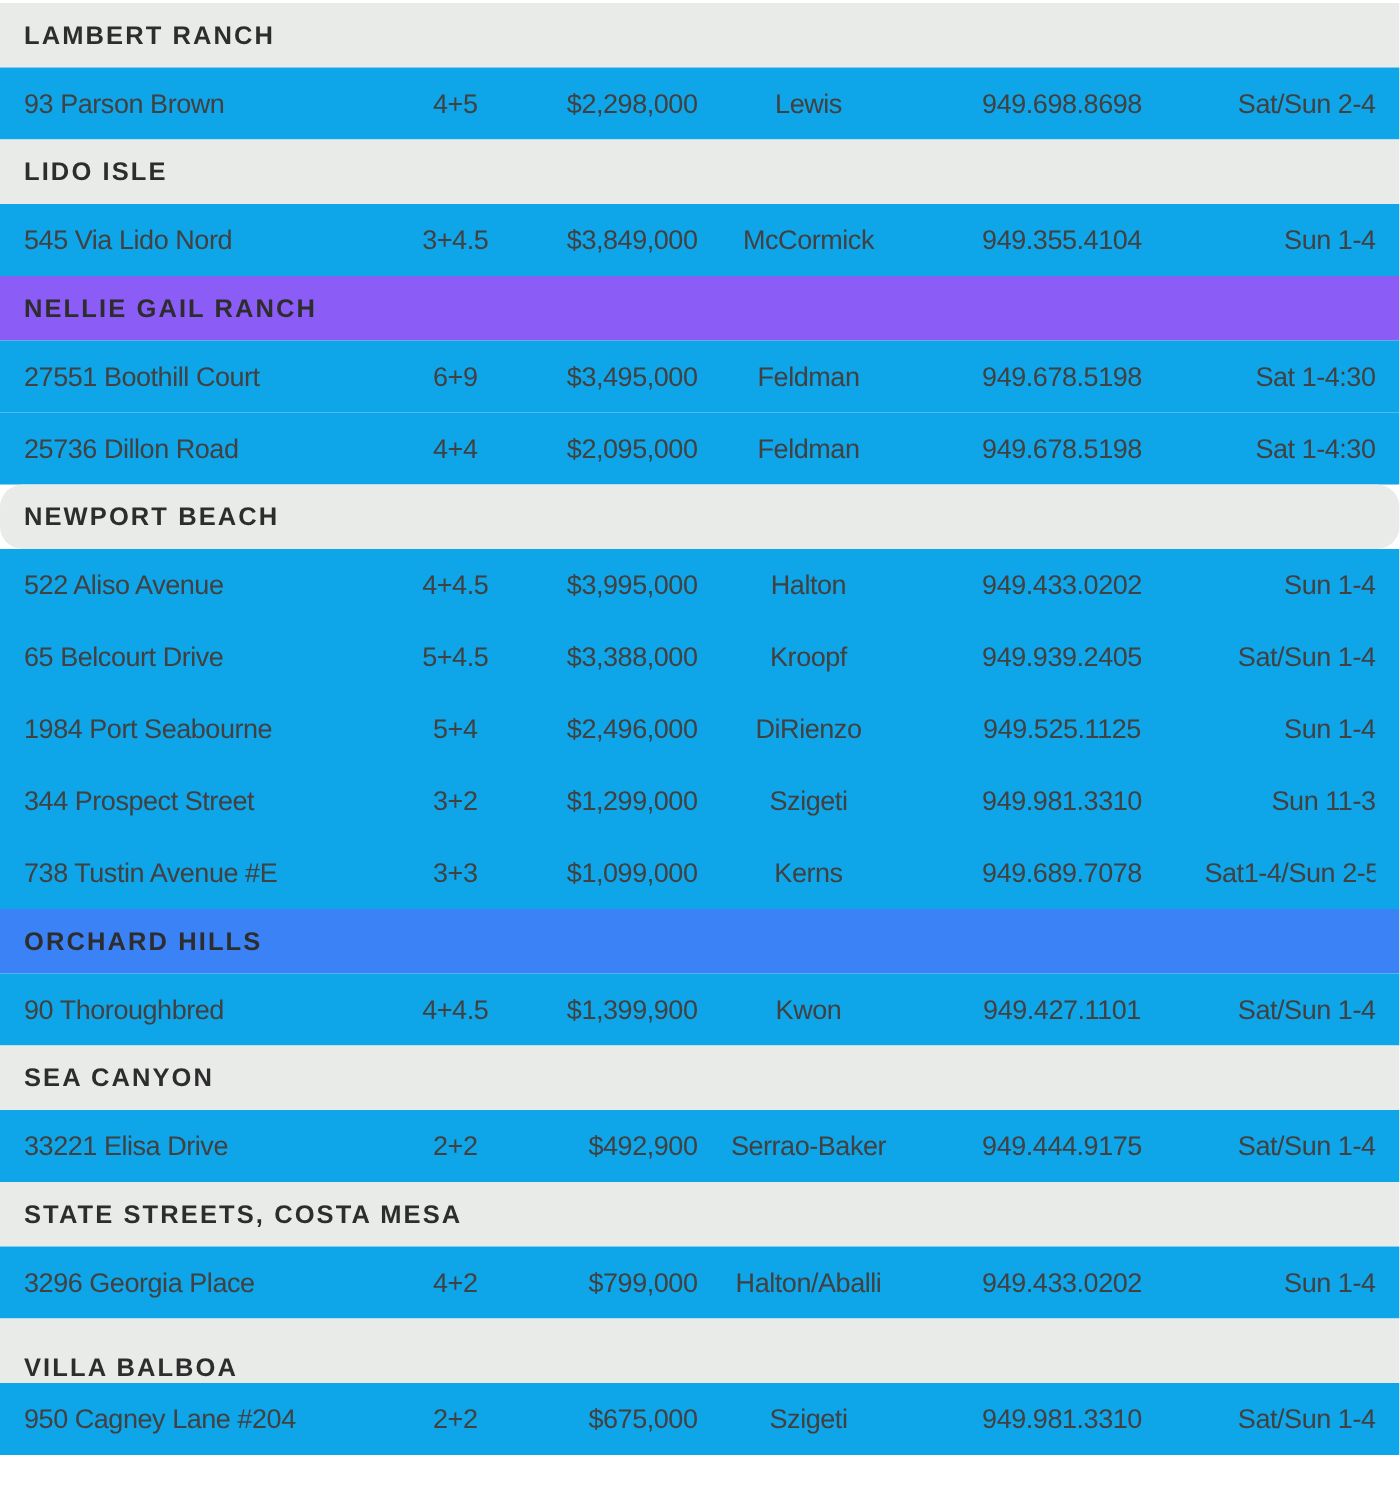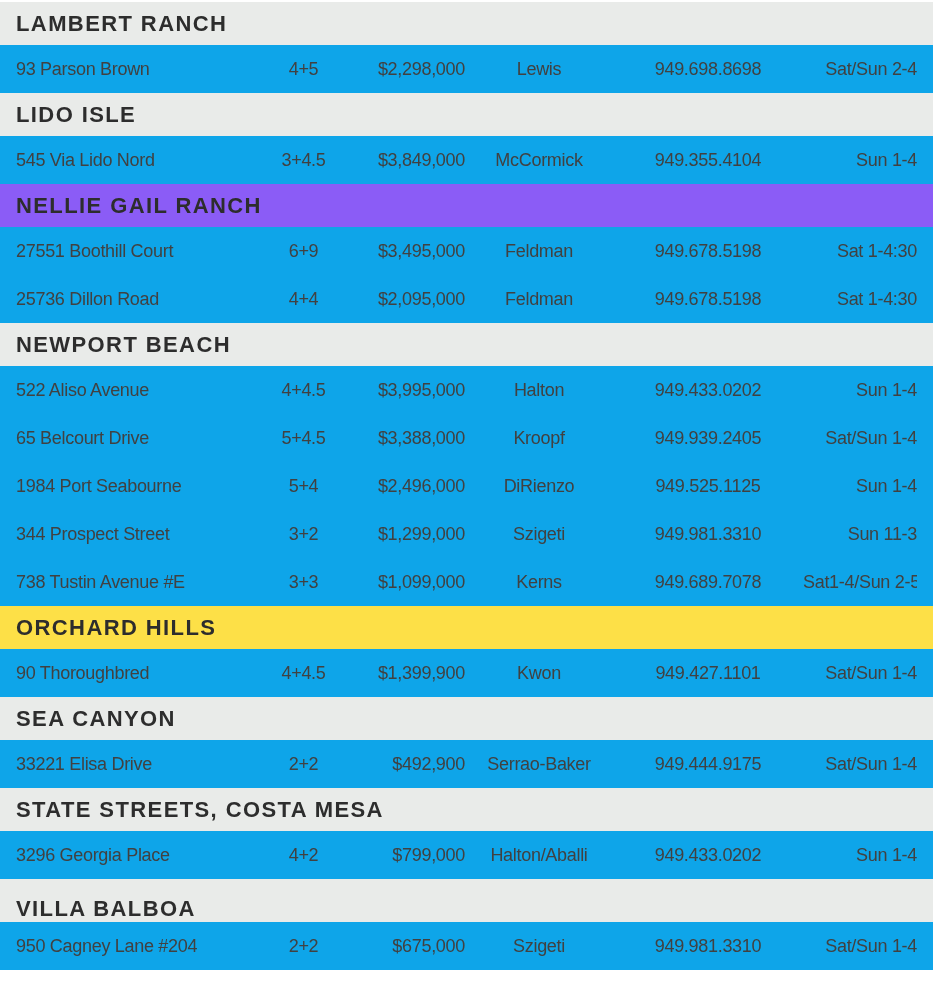--- a/index.html
+++ b/index.html
@@ -20,21 +20,21 @@
     background: #e9ebe9;
     display: flex;
     align-items: center;
     padding: 0 16px;
     box-sizing: border-box;
   }
   .band:first-of-type {
     margin-top: 2px;
   }
   .band-label {
-    font-size: 22px;
+    font-size: 17px;
     font-weight: 700;
     letter-spacing: 1.4px;
     color: #2d2d2d;
     text-transform: uppercase;
     white-space: nowrap;
   }
   .row {
     height: 48px;
     display: grid;
     grid-template-columns: 240px 95px 114px 148px 190px 1fr;
@@ -100,21 +100,21 @@
   </div>
   <div class="row">
     <span class="c addr">25736 Dillon Road</span>
     <span class="c beds">4+4</span>
     <span class="c price">$2,095,000</span>
     <span class="c agent">Feldman</span>
     <span class="c phone">949.678.5198</span>
     <span class="c time">Sat 1-4:30</span>
   </div>
 
-  <div class="band" style="background: rgb(233, 235, 233);">
+  <div class="band" style="background: rgb(233, 235, 233); border-radius: 15px;">
     <span class="band-label">NEWPORT BEACH</span>
   </div>
   <div class="row">
     <span class="c addr">522 Aliso Avenue</span>
     <span class="c beds">4+4.5</span>
     <span class="c price">$3,995,000</span>
     <span class="c agent">Halton</span>
     <span class="c phone">949.433.0202</span>
     <span class="c time">Sun 1-4</span>
   </div>
@@ -144,21 +144,21 @@
   </div>
   <div class="row">
     <span class="c addr">738 Tustin Avenue #E</span>
     <span class="c beds">3+3</span>
     <span class="c price">$1,099,000</span>
     <span class="c agent">Kerns</span>
     <span class="c phone">949.689.7078</span>
     <span class="c time">Sat1-4/Sun 2-5</span>
   </div>
 
-  <div class="band" style="background: #fde047;">
+  <div class="band" style="background: #3b82f6;">
     <span class="band-label">ORCHARD HILLS</span>
   </div>
   <div class="row">
     <span class="c addr">90 Thoroughbred</span>
     <span class="c beds">4+4.5</span>
     <span class="c price">$1,399,900</span>
     <span class="c agent">Kwon</span>
     <span class="c phone">949.427.1101</span>
     <span class="c time">Sat/Sun 1-4</span>
   </div>

